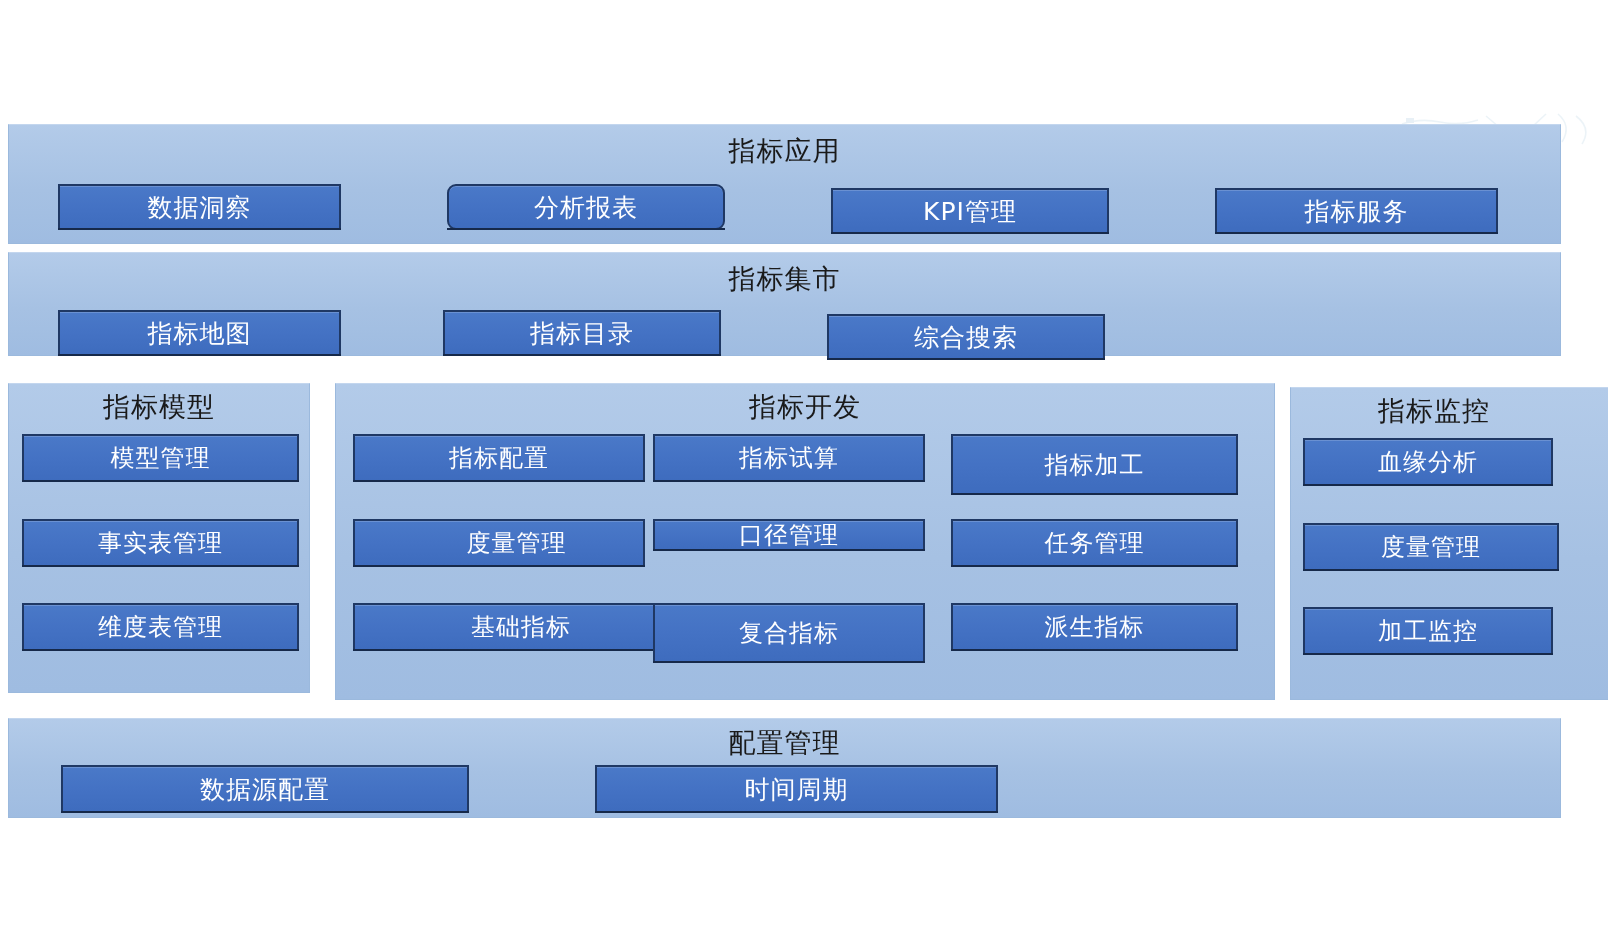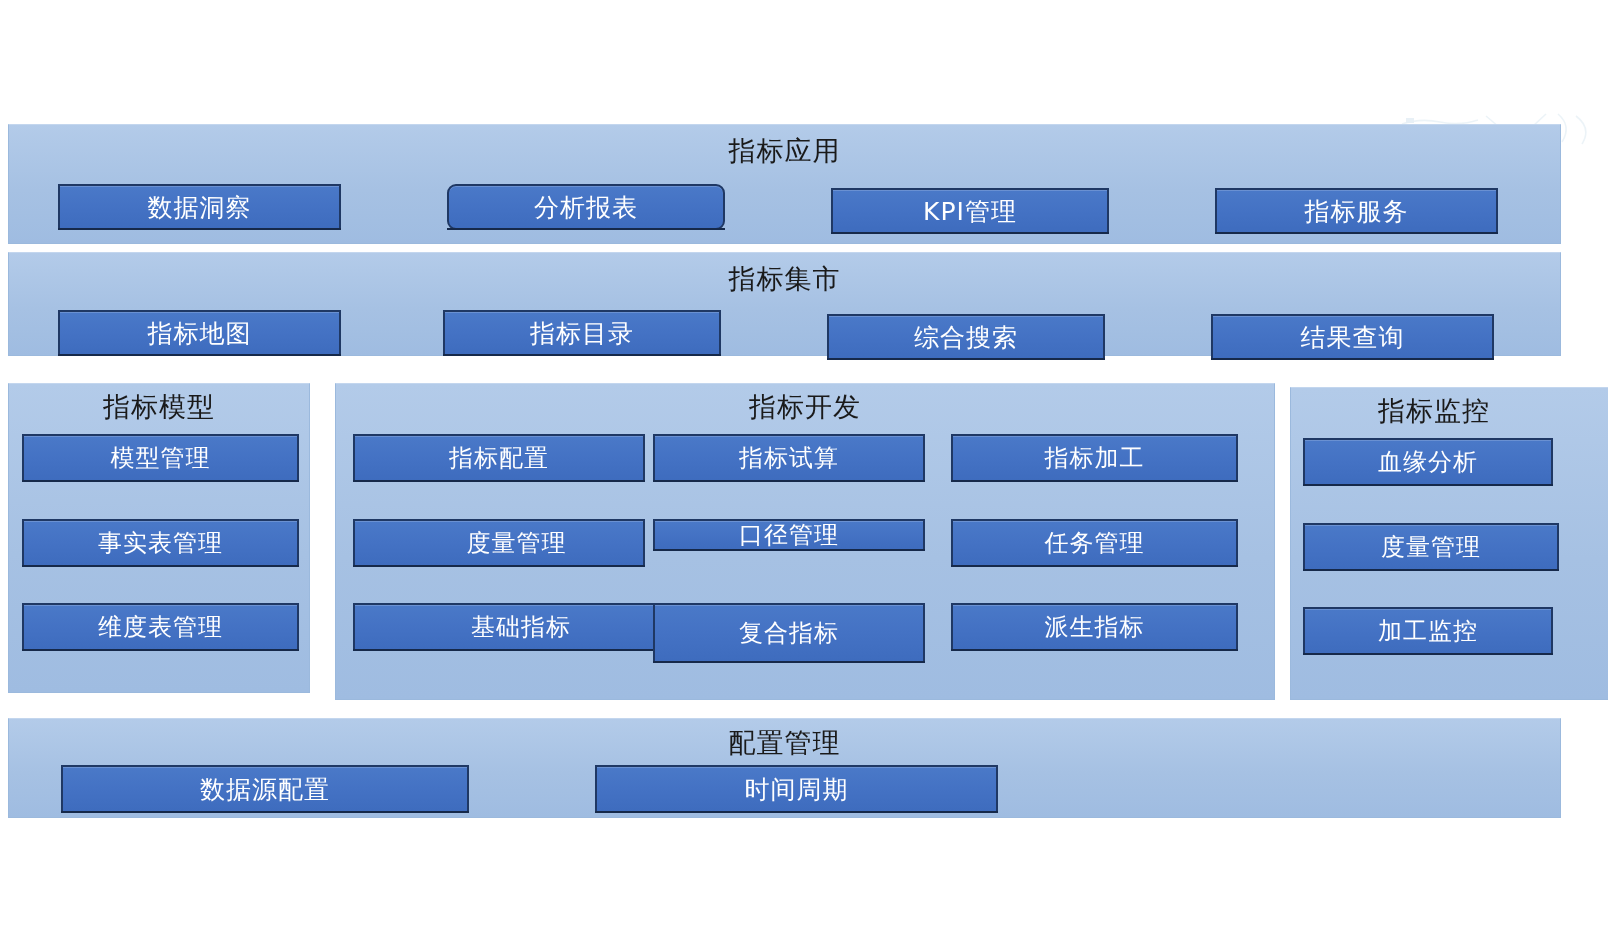--- a/index.html
+++ b/index.html
@@ -89,35 +89,34 @@
   <div class="btn" style="left:438px; top:59px; width:278px; height:46px;border-radius:9px;">分析报表</div>
   <div class="btn" style="left:822px; top:63px; width:278px; height:46px;">KPI管理</div>
   <div class="btn" style="left:1206px; top:63px; width:283px; height:46px;">指标服务</div>
 </div>
 
 <div class="panel" style="left:8px; top:252px; width:1553px; height:104px;padding-left:40px;">
   <div class="panel-title" style="top:9px;">指标集市</div>
   <div class="btn" style="left:49px; top:57px; width:283px; height:46px;">指标地图</div>
   <div class="btn" style="left:434px; top:57px; width:278px; height:46px;">指标目录</div>
   <div class="btn" style="left:818px; top:61px; width:278px; height:46px;">综合搜索</div>
-  <div class="btn" style="left:1202px; top:61px; width:283px; height:46px;">结果查询</div>
 </div>
 
 <div class="panel" style="left:8px; top:383px; width:302px; height:310px;">
   <div class="panel-title" style="top:6px;">指标模型</div>
   <div class="btn small" style="left:13px; top:50px; width:277px; height:48px;">模型管理</div>
   <div class="btn small" style="left:13px; top:135px; width:277px; height:48px;">事实表管理</div>
   <div class="btn small" style="left:13px; top:219px; width:277px; height:48px;">维度表管理</div>
 </div>
 
 <div class="panel" style="left:335px; top:383px; width:940px; height:317px;">
   <div class="panel-title" style="top:6px;">指标开发</div>
   <div class="btn small" style="left:17px; top:50px; width:292px; height:48px;">指标配置</div>
   <div class="btn small" style="left:317px; top:50px; width:272px; height:48px;">指标试算</div>
-  <div class="btn small" style="left:615px; top:50px; width:287px; height:48px;">指标加工</div>
+  <div class="btn small" style="left:615px; top:50px; width:287px; height:61px;">指标加工</div>
 
   <div class="btn small" style="left:17px; top:135px; width:292px; height:48px;padding-left:35px;">度量管理</div>
   <div class="btn small" style="left:317px; top:135px; width:272px; height:32px;">口径管理</div>
   <div class="btn small" style="left:615px; top:135px; width:287px; height:48px;">任务管理</div>
 
   <div class="btn small" style="left:17px; top:219px; width:336px; height:48px;">基础指标</div>
   <div class="btn small" style="left:317px; top:219px; width:272px; height:60px;">复合指标</div>
   <div class="btn small" style="left:615px; top:219px; width:287px; height:48px;">派生指标</div>
 </div>
 

